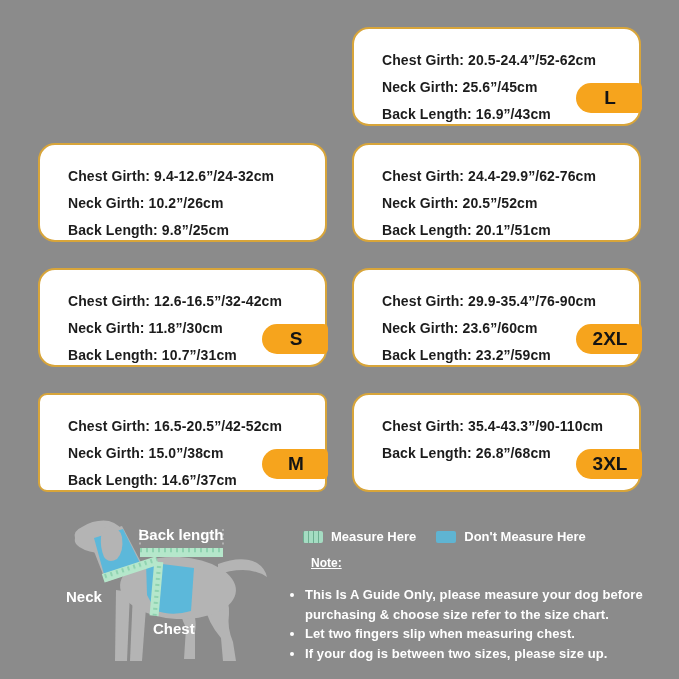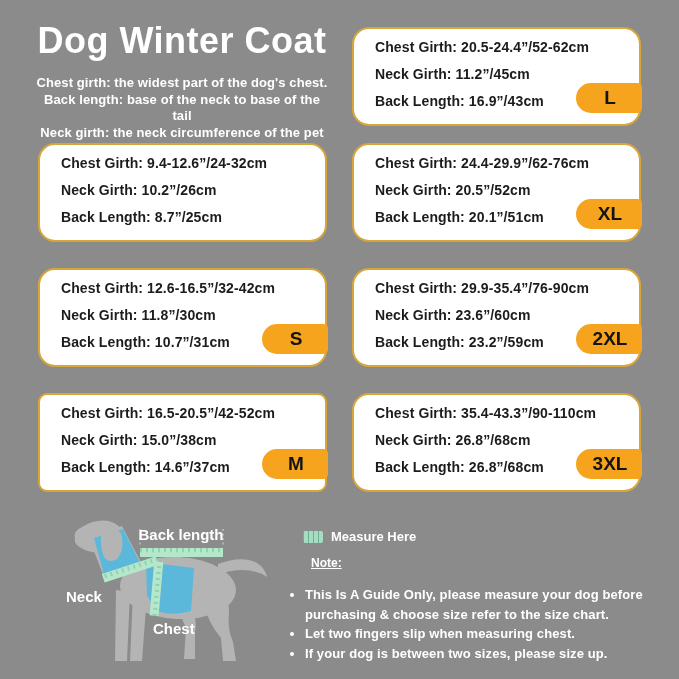--- a/index.html
+++ b/index.html
@@ -18,21 +18,21 @@
     position:absolute; width:289px; height:99px; box-sizing:border-box;
     background:#ffffff; border:2.5px solid #d8a53a; border-radius:17px;
   }
   .pos-xs  { left:38px;  top:143px; }
   .pos-s   { left:38px;  top:268px; }
   .pos-m   { left:38px;  top:393px;border-radius:9px; }
   .pos-l   { left:352px; top:27px;  }
   .pos-xl  { left:352px; top:143px; }
   .pos-2xl { left:352px; top:268px; }
   .pos-3xl { left:352px; top:393px; }
-  .card-lines { padding:5px 0 0 21px; }
+  .card-lines { padding:18px 0 0 21px;margin-left:7px; }
   .card-line {
     font-size:14px; font-weight:bold; color:#1c1c1c; line-height:27px;
     letter-spacing:0.1px; white-space:nowrap;
   }
   .badge {
     position:absolute; right:-2.5px; top:54px; height:30px; min-width:66px;
     box-sizing:border-box; padding:0 10px 0 13px;
     background:#f6a41d; border-radius:16px 5px 5px 16px;
     display:flex; align-items:center; justify-content:center;
     font-size:19px; font-weight:bold; color:#141414;
@@ -54,32 +54,26 @@
   .notes li { font-size:13px; font-weight:bold; color:#ffffff; line-height:19.5px; letter-spacing:0.1px; }
   
   .dog-svg { position:absolute; left:20px; top:512px; }
   .dog-svg text { font-family:"Liberation Sans", sans-serif; font-weight:bold; fill:#ffffff; font-size:15px; }
 </style>
 </head>
 <body>
 
 <div class="stage">
 
-  <div class="header">
-    <div class="title">Dog Winter Coat</div>
-    <div class="subtitle-line">Chest girth: the widest part of the dog's chest.</div>
-    <div class="subtitle-line">Back length: base of the neck to base of the tail</div>
-    <div class="subtitle-line">Neck girth: the neck circumference of the pet</div>
-  </div>
 
   <div class="card pos-xs">
     <div class="card-lines">
       <div class="card-line">Chest Girth: 9.4-12.6”/24-32cm</div>
       <div class="card-line">Neck Girth: 10.2”/26cm</div>
-      <div class="card-line">Back Length: 8.7”/25cm</div>
+      <div class="card-line">Back Length: 9.8”/25cm</div>
     </div>
   </div>
 
   <div class="card pos-s">
     <div class="card-lines">
       <div class="card-line">Chest Girth: 12.6-16.5”/32-42cm</div>
       <div class="card-line">Neck Girth: 11.8”/30cm</div>
       <div class="card-line">Back Length: 10.7”/31cm</div>
     </div>
     <div class="badge">S</div>
@@ -90,48 +84,46 @@
       <div class="card-line">Chest Girth: 16.5-20.5”/42-52cm</div>
       <div class="card-line">Neck Girth: 15.0”/38cm</div>
       <div class="card-line">Back Length: 14.6”/37cm</div>
     </div>
     <div class="badge">M</div>
   </div>
 
   <div class="card pos-l">
     <div class="card-lines">
       <div class="card-line">Chest Girth: 20.5-24.4”/52-62cm</div>
-      <div class="card-line">Neck Girth: 11.2”/45cm</div>
+      <div class="card-line">Neck Girth: 25.6”/45cm</div>
       <div class="card-line">Back Length: 16.9”/43cm</div>
     </div>
     <div class="badge">L</div>
   </div>
 
   <div class="card pos-xl">
     <div class="card-lines">
       <div class="card-line">Chest Girth: 24.4-29.9”/62-76cm</div>
       <div class="card-line">Neck Girth: 20.5”/52cm</div>
       <div class="card-line">Back Length: 20.1”/51cm</div>
     </div>
-    <div class="badge">XL</div>
   </div>
 
   <div class="card pos-2xl">
     <div class="card-lines">
       <div class="card-line">Chest Girth: 29.9-35.4”/76-90cm</div>
       <div class="card-line">Neck Girth: 23.6”/60cm</div>
       <div class="card-line">Back Length: 23.2”/59cm</div>
     </div>
     <div class="badge">2XL</div>
   </div>
 
   <div class="card pos-3xl">
     <div class="card-lines">
       <div class="card-line">Chest Girth: 35.4-43.3”/90-110cm</div>
-      <div class="card-line">Neck Girth: 26.8”/68cm</div>
       <div class="card-line">Back Length: 26.8”/68cm</div>
     </div>
     <div class="badge">3XL</div>
   </div>
 
   <svg class="dog-svg" width="252" height="164" viewBox="0 0 252 164" xmlns="http://www.w3.org/2000/svg">
     <defs>
       <pattern id="tapeTicksH" width="6" height="9" patternUnits="userSpaceOnUse">
         <rect width="6" height="9" fill="#b5e7cb"></rect>
         <line x1="1" y1="0" x2="1" y2="4.2" stroke="#6fc39b" stroke-width="1.1"></line>
@@ -170,20 +162,24 @@
     <text x="161" y="28" text-anchor="middle">Back length</text>
     <text x="46" y="90">Neck</text>
     <text x="133" y="122">Chest</text>
   </svg>
 
   <div class="legend">
     <div class="legend-item">
       <span class="swatch swatch-measure"></span>
       <span>Measure Here</span>
     </div>
+    <div class="legend-item">
+      <span class="swatch swatch-dont"></span>
+      <span>Don't Measure Here</span>
+    </div>
   </div>
 
   <div class="note-heading">Note:</div>
   <div class="notes">
     <ul>
       <li>This Is A Guide Only, please measure your dog before purchasing &amp; choose size refer to the size chart.</li>
       <li>Let two fingers slip when measuring chest.</li>
       <li>If your dog is between two sizes, please size up.</li>
     </ul>
   </div>

